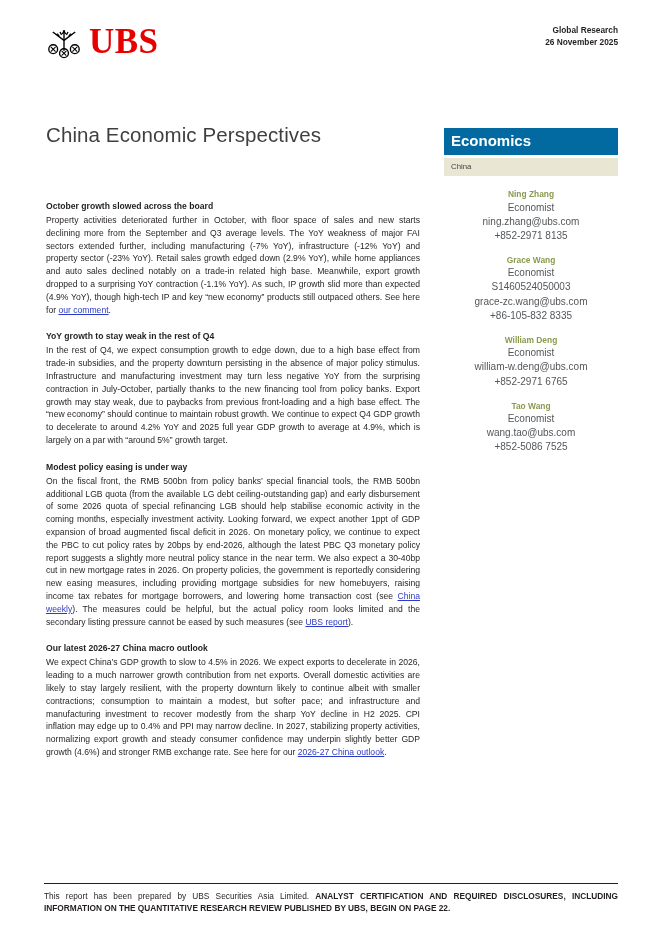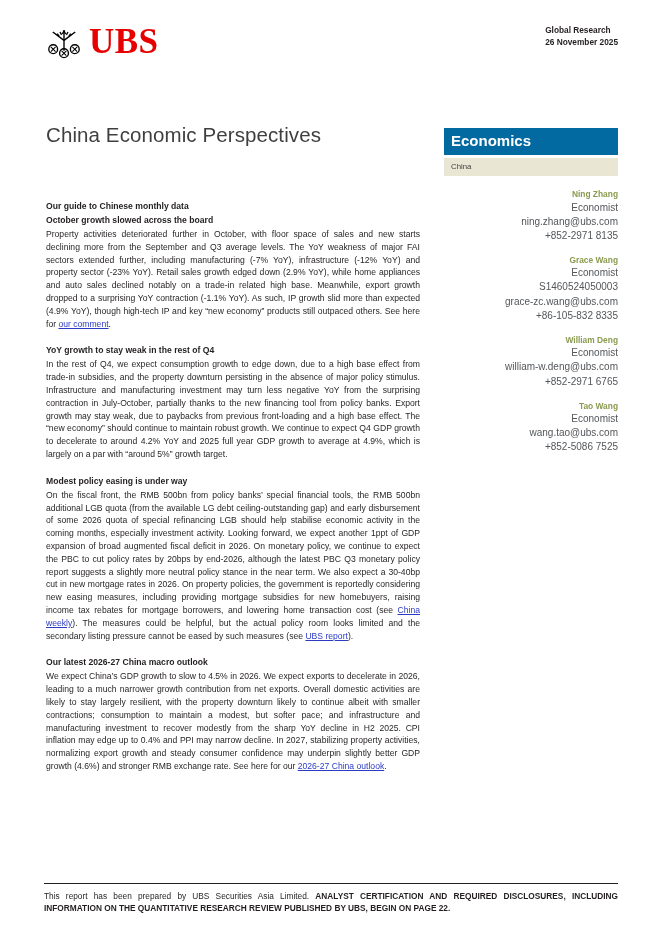--- a/index.html
+++ b/index.html
@@ -50,21 +50,21 @@
     color: #e60000;
     letter-spacing: 0.5px;
     line-height: 1;
     margin-left: 5px;
     margin-top: 2px;
   }
   .header-right {
     position: absolute;
     right: 0;
     top: 6px;
-    text-align: left;
+    text-align: right;
     font-size: 8.3px;
     font-weight: bold;
     color: #231f20;
     line-height: 1.45;
   }
 
   
   .title-area {
     position: absolute;
     left: 46px;
@@ -131,21 +131,21 @@
   .sb-sub {
     background: #e9e7d4;
     color: #3f3f3f;
     font-size: 7.8px;
     padding: 4px 7px 5px 7px;
     line-height: 1.2;
     margin-top: 3px;
   }
   .analysts {
     margin-top: 12px;
-    text-align: right;
+    text-align: center;
   }
   .analyst {
     margin-bottom: 11px;
   }
   .an-name {
     font-size: 8.4px;
     font-weight: bold;
     color: #8a9a4f;
     line-height: 1.45;
   }
@@ -252,21 +252,20 @@
         <div class="an-line">Economist</div>
         <div class="an-line">wang.tao@ubs.com</div>
         <div class="an-line">+852-5086 7525</div>
       </div>
 
     </div>
   </div>
 
   <div class="body-col">
 
-    <div class="sec-head">Our guide to Chinese monthly data</div>
 
     <div class="sec-head">October growth slowed across the board</div>
     <p class="para"><span>Property activities deteriorated further in October, with floor space of sales and new starts declining more from the September and Q3 average levels. The YoY weakness of major FAI sectors extended further, including manufacturing (-7% YoY), infrastructure (-12% YoY) and property sector (-23% YoY). Retail sales growth edged down (2.9% YoY), while home appliances and auto sales declined notably on a trade-in related high base. Meanwhile, export growth dropped to a surprising YoY contraction (-1.1% YoY). As such, IP growth slid more than expected (4.9% YoY), though high-tech IP and key “new economy” products still outpaced others. See here for </span><a class="doclink" href="#">our comment</a><span>.</span></p>
 
     <div class="sec-head">YoY growth to stay weak in the rest of Q4</div>
     <p class="para"><span>In the rest of Q4, we expect consumption growth to edge down, due to a high base effect from trade-in subsidies, and the property downturn persisting in the absence of major policy stimulus. Infrastructure and manufacturing investment may turn less negative YoY from the surprising contraction in July-October, partially thanks to the new financing tool from policy banks. Export growth may stay weak, due to paybacks from previous front-loading and a high base effect. The “new economy” should continue to maintain robust growth. We continue to expect Q4 GDP growth to decelerate to around 4.2% YoY and 2025 full year GDP growth to average at 4.9%, which is largely on a par with “around 5%” growth target.</span></p>
 
     <div class="sec-head">Modest policy easing is under way</div>
     <p class="para"><span>On the fiscal front, the RMB 500bn from policy banks’ special financial tools, the RMB 500bn additional LGB quota (from the available LG debt ceiling-outstanding gap) and early disbursement of some 2026 quota of special refinancing LGB should help stabilise economic activity in the coming months, especially investment activity. Looking forward, we expect another 1ppt of GDP expansion of broad augmented fiscal deficit in 2026. On monetary policy, we continue to expect the PBC to cut policy rates by 20bps by end-2026, although the latest PBC Q3 monetary policy report suggests a slightly more neutral policy stance in the near term. We also expect a 30-40bp cut in new mortgage rates in 2026. On property policies, the government is reportedly considering new easing measures, including providing mortgage subsidies for new homebuyers, raising income tax rebates for mortgage borrowers, and lowering home transaction cost (see </span><a class="doclink" href="#">China weekly</a><span>). The measures could be helpful, but the actual policy room looks limited and the secondary listing pressure cannot be eased by such measures (see </span><a class="doclink" href="#">UBS report</a><span>).</span></p>
 

